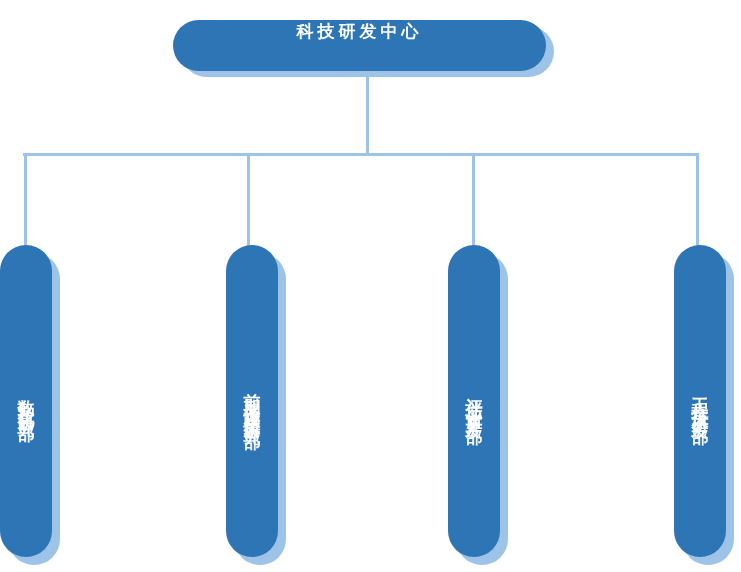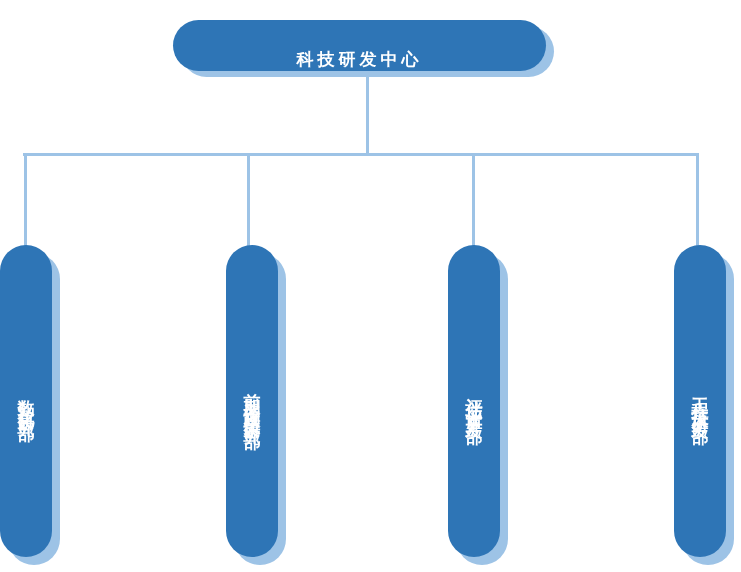--- a/index.html
+++ b/index.html
@@ -15,21 +15,21 @@
     width:741px;height:572px;
     background:var(--background);
     font-family:"Liberation Sans", sans-serif;
     overflow:hidden;
   }
   .root-node{
     position:absolute;left:173px;top:20px;width:373px;height:51px;
     background:var(--node-fill);
     border-radius:25.5px;
     box-shadow:8px 6px 0 var(--node-shadow);
-    display:flex;align-items:flex-end;justify-content:center;font-family:Liberation Mono, monospace;
+    display:flex;align-items:flex-start;justify-content:center;font-family:Liberation Mono, monospace;
   }
   .root-node span{
     color:var(--node-text);font-weight:bold;font-size:17px;letter-spacing:4px;
   }
   .connector{position:absolute;background:var(--connector);}
   .stem{left:366px;top:71px;width:3px;height:85px;}
   .hline{left:23px;top:153px;width:676px;height:3px;}
   .drop{top:156px;width:3px;height:90px;}
   .d1{left:24px;} .d2{left:247px;} .d3{left:472px;} .d4{left:696px;}
   .pill{

